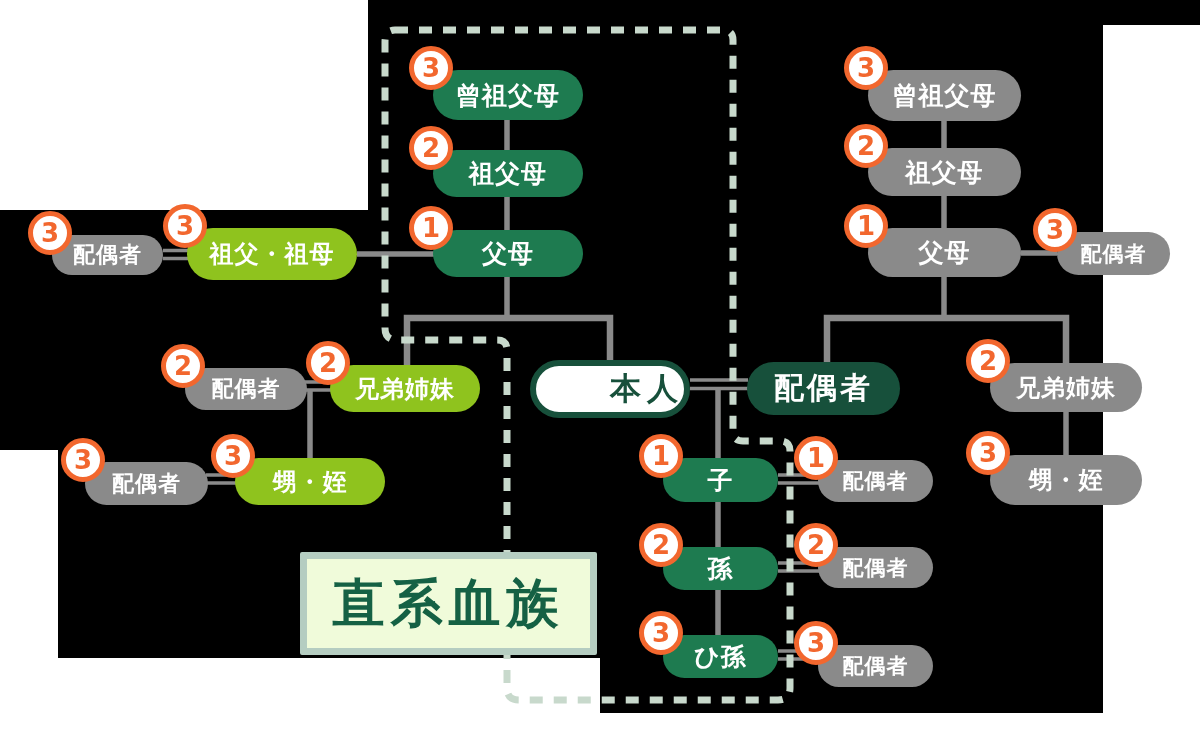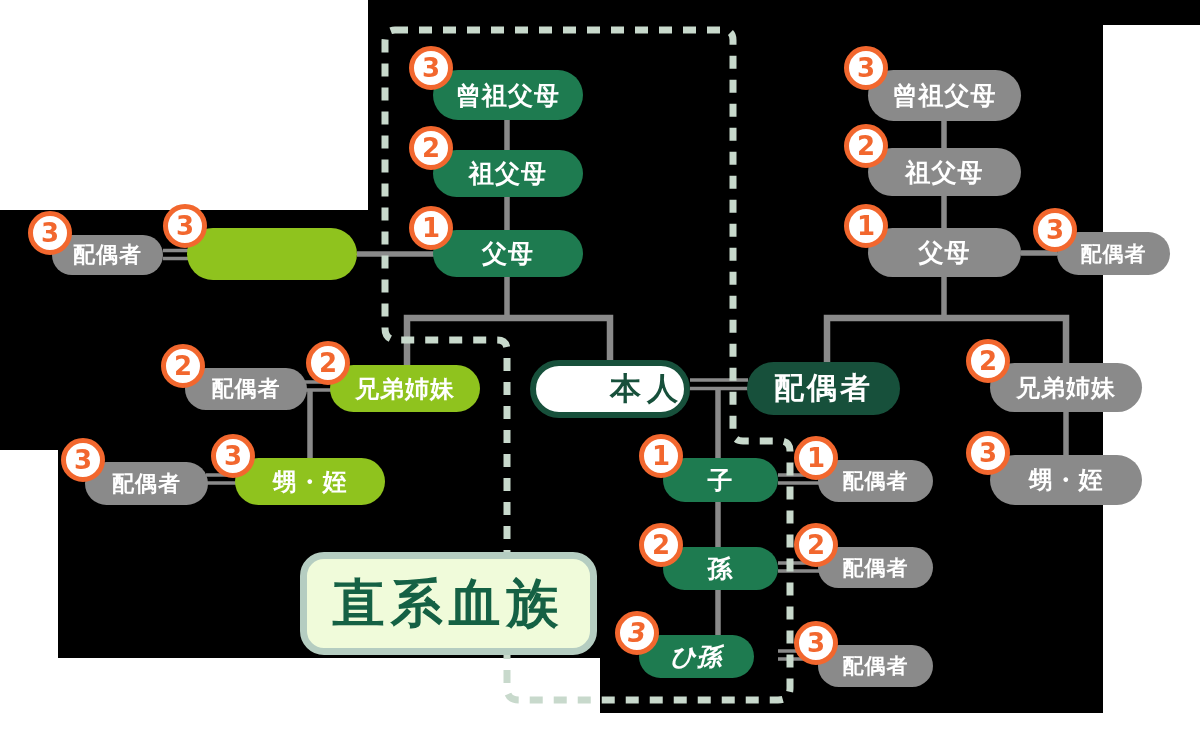--- a/index.html
+++ b/index.html
@@ -20,21 +20,21 @@
   .pill.self{background:#ffffff;color:var(--dark-green);border:6px solid var(--dark-green);letter-spacing:6px;}
   .badge{
     position:absolute;left:-24px;top:-24px;width:34px;height:34px;border-radius:50%;
     background:#fff;border:5px solid var(--badge-orange);color:var(--badge-orange);
     display:flex;align-items:center;justify-content:center;
     font-size:26px;font-weight:bold;z-index:4;letter-spacing:0;
   }
   .legend-box{
     position:absolute;left:300px;top:552px;width:297px;height:103px;z-index:5;
     box-sizing:border-box;background:var(--label-bg);border:7px solid var(--label-border);
-    border-radius:24px;display:flex;align-items:center;justify-content:center;
+    border-radius:2px;display:flex;align-items:center;justify-content:center;
     color:var(--label-text);font-size:52px;font-weight:900;letter-spacing:6px;
   }
 </style>
 </head>
 <body>
 
 <div class="canvas">
 
   <div class="patch" style="left:0;top:0;width:368px;height:210px;"></div>
   <div class="patch" style="left:1103px;top:25px;width:97px;height:710px;"></div>
@@ -92,25 +92,26 @@
         <span>配偶者</span>
       </div>
       <div class="pill direct" style="left: 663px; top: 458px; width: 115px; height: 44px; font-size: 25px;">
         <span>子</span>
         <span class="badge">1</span>
       </div>
       <div class="pill direct" style="left: 663px; top: 547px; width: 115px; height: 43px; font-size: 25px;">
         <span>孫</span>
         <span class="badge">2</span>
       </div>
-      <div class="pill direct" style="left: 639px; top: 635px; width: 115px; height: 43px; font-size: 25px; font-style: italic;">
+      <div class="pill direct" style="left: 663px; top: 635px; width: 115px; height: 43px; font-size: 25px;">
         <span>ひ孫</span>
         <span class="badge">3</span>
       </div>
       <div class="pill collateral" style="left: 187px; top: 228px; width: 170px; height: 52px; font-size: 24px;">
+        <span>祖父・祖母</span>
         <span class="badge">3</span>
       </div>
       <div class="pill collateral" style="left: 330px; top: 365px; width: 150px; height: 47px; font-size: 24px;">
         <span>兄弟姉妹</span>
         <span class="badge">2</span>
       </div>
       <div class="pill collateral" style="left: 235px; top: 458px; width: 150px; height: 47px; font-size: 24px;">
         <span>甥・姪</span>
         <span class="badge">3</span>
       </div>

